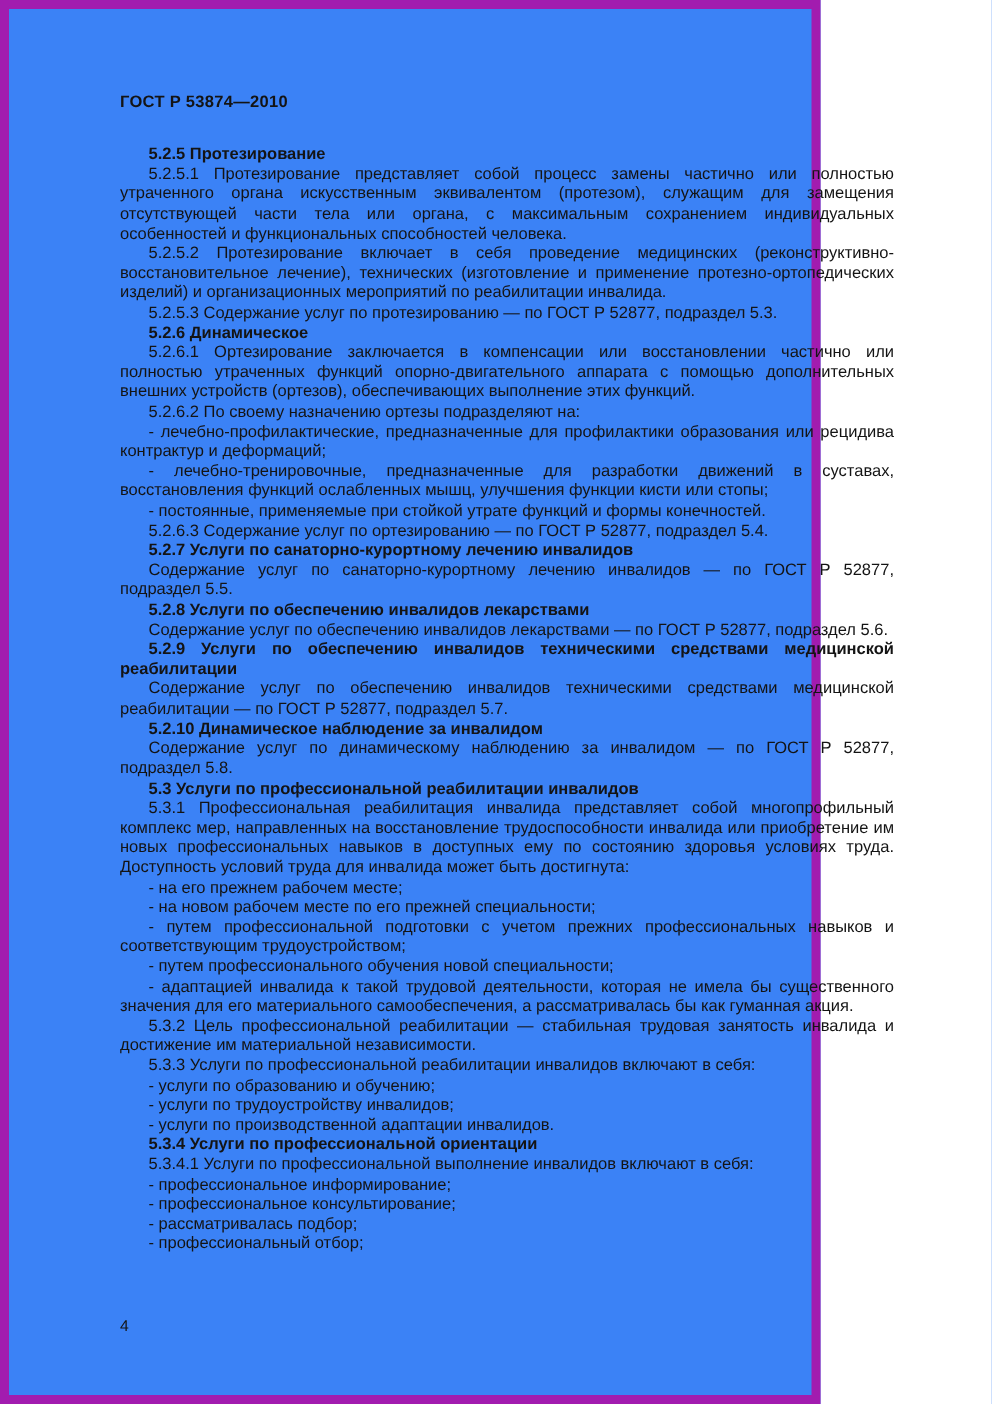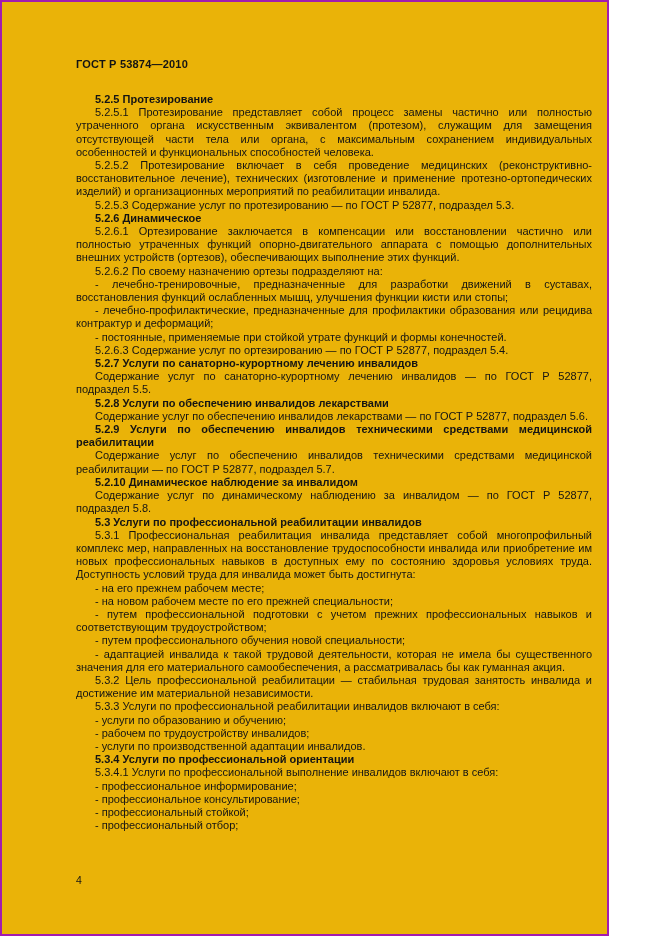--- a/index.html
+++ b/index.html
@@ -2,25 +2,25 @@
 <html lang="ru"><head>
 <meta charset="utf-8">
 <style>
   html, body {
     margin: 0;
     padding: 0;
     background: #ffffff;
   }
   .page {
     position: relative;
-    width: 609px;
+    width: 547px;
     height: 936px;
-    background: #eab308;
+    background: #3b82f6;
     box-sizing: border-box;
-    border: 2px solid #a21caf;
+    border: 6px solid #a21caf;
     font-family: "Liberation Sans", sans-serif;
     color: #141414;
   }
   .doc-header {
     position: absolute;
     top: 56px;
     left: 74px;
     font-size: 11px;
     font-weight: bold;
     letter-spacing: 0.2px;
@@ -56,46 +56,46 @@
   <div class="doc-header">ГОСТ Р 53874—2010</div>
 
   <div class="content">
       <p class="h">5.2.5 Протезирование</p>
       <p class="p">5.2.5.1 Протезирование представляет собой процесс замены частично или полностью утраченного органа искусственным эквивалентом (протезом), служащим для замещения отсутствующей части тела или органа, с максимальным сохранением индивидуальных особенностей и функциональных способностей человека.</p>
       <p class="p">5.2.5.2 Протезирование включает в себя проведение медицинских (реконструктивно-восстановительное лечение), технических (изготовление и применение протезно-ортопедических изделий) и организационных мероприятий по реабилитации инвалида.</p>
       <p class="p">5.2.5.3 Содержание услуг по протезированию — по ГОСТ Р 52877, подраздел 5.3.</p>
       <p class="h">5.2.6 Динамическое</p>
       <p class="p">5.2.6.1 Ортезирование заключается в компенсации или восстановлении частично или полностью утраченных функций опорно-двигательного аппарата с помощью дополнительных внешних устройств (ортезов), обеспечивающих выполнение этих функций.</p>
       <p class="p">5.2.6.2 По своему назначению ортезы подразделяют на:</p>
+      <p class="li">- лечебно-профилактические, предназначенные для профилактики образования или рецидива контрактур и деформаций;</p>
       <p class="li">- лечебно-тренировочные, предназначенные для разработки движений в суставах, восстановления функций ослабленных мышц, улучшения функции кисти или стопы;</p>
-      <p class="li">- лечебно-профилактические, предназначенные для профилактики образования или рецидива контрактур и деформаций;</p>
       <p class="li">- постоянные, применяемые при стойкой утрате функций и формы конечностей.</p>
       <p class="p">5.2.6.3 Содержание услуг по ортезированию — по ГОСТ Р 52877, подраздел 5.4.</p>
       <p class="h">5.2.7 Услуги по санаторно-курортному лечению инвалидов</p>
       <p class="p">Содержание услуг по санаторно-курортному лечению инвалидов — по ГОСТ Р 52877, подраздел 5.5.</p>
       <p class="h">5.2.8 Услуги по обеспечению инвалидов лекарствами</p>
       <p class="p">Содержание услуг по обеспечению инвалидов лекарствами — по ГОСТ Р 52877, подраздел 5.6.</p>
       <p class="h">5.2.9 Услуги по обеспечению инвалидов техническими средствами медицинской реабилитации</p>
       <p class="p">Содержание услуг по обеспечению инвалидов техническими средствами медицинской реабилитации — по ГОСТ Р 52877, подраздел 5.7.</p>
       <p class="h">5.2.10 Динамическое наблюдение за инвалидом</p>
       <p class="p">Содержание услуг по динамическому наблюдению за инвалидом — по ГОСТ Р 52877, подраздел 5.8.</p>
       <p class="h">5.3 Услуги по профессиональной реабилитации инвалидов</p>
       <p class="p">5.3.1 Профессиональная реабилитация инвалида представляет собой многопрофильный комплекс мер, направленных на восстановление трудоспособности инвалида или приобретение им новых профессиональных навыков в доступных ему по состоянию здоровья условиях труда. Доступность условий труда для инвалида может быть достигнута:</p>
       <p class="li">- на его прежнем рабочем месте;</p>
       <p class="li">- на новом рабочем месте по его прежней специальности;</p>
       <p class="li">- путем профессиональной подготовки с учетом прежних профессиональных навыков и соответствующим трудоустройством;</p>
       <p class="li">- путем профессионального обучения новой специальности;</p>
       <p class="li">- адаптацией инвалида к такой трудовой деятельности, которая не имела бы существенного значения для его материального самообеспечения, а рассматривалась бы как гуманная акция.</p>
       <p class="p">5.3.2 Цель профессиональной реабилитации — стабильная трудовая занятость инвалида и достижение им материальной независимости.</p>
       <p class="p">5.3.3 Услуги по профессиональной реабилитации инвалидов включают в себя:</p>
       <p class="li">- услуги по образованию и обучению;</p>
-      <p class="li">- рабочем по трудоустройству инвалидов;</p>
+      <p class="li">- услуги по трудоустройству инвалидов;</p>
       <p class="li">- услуги по производственной адаптации инвалидов.</p>
       <p class="h">5.3.4 Услуги по профессиональной ориентации</p>
       <p class="p">5.3.4.1 Услуги по профессиональной выполнение инвалидов включают в себя:</p>
       <p class="li">- профессиональное информирование;</p>
       <p class="li">- профессиональное консультирование;</p>
-      <p class="li">- профессиональный стойкой;</p>
+      <p class="li">- рассматривалась подбор;</p>
       <p class="li">- профессиональный отбор;</p>
     </div>
 
   <div class="page-number">4</div>
 </div>
 
 </body></html>

